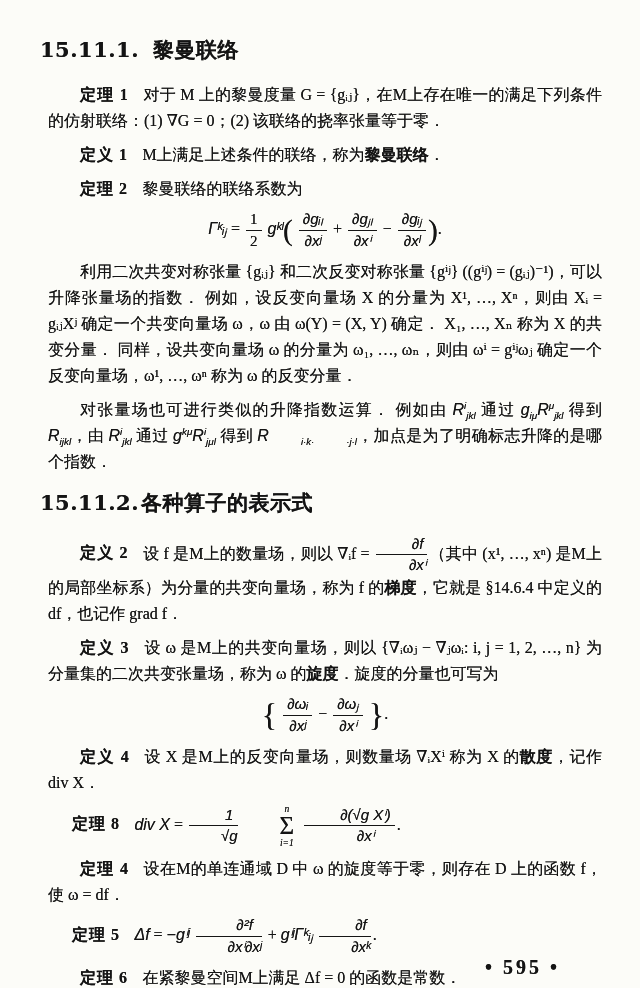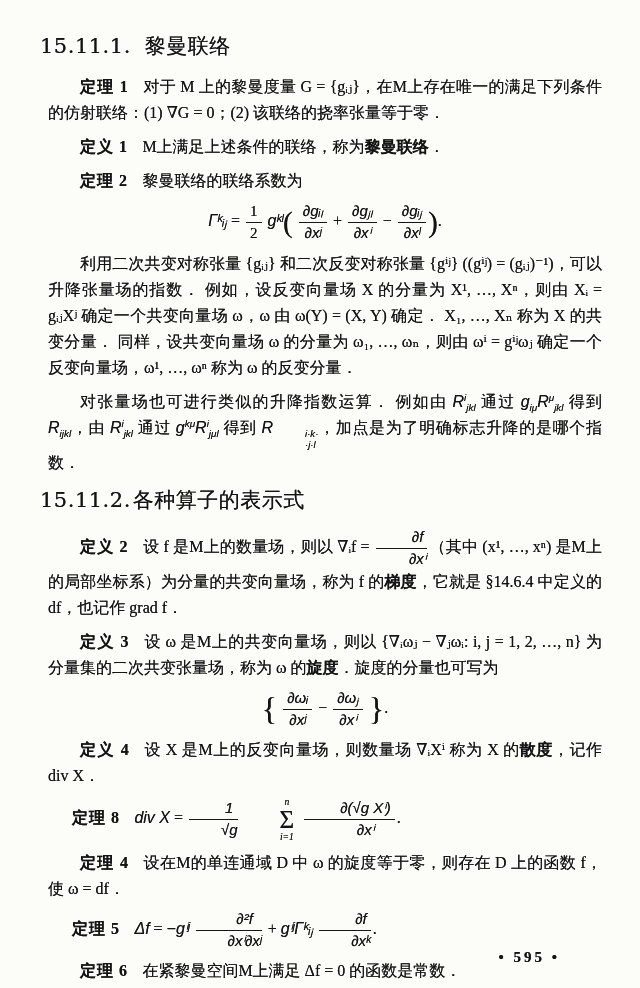--- a/index.html
+++ b/index.html
@@ -12,23 +12,23 @@
     font-family:"Liberation Serif","DejaVu Serif",serif;
     font-size:16px;
     line-height:26px;
     box-sizing:border-box;
     padding:30px 30px 0 40px;
     overflow:hidden;
     text-shadow:0 0 .5px rgba(10,10,10,.75);
   }
   h1,h2{
     font-size:21px;
-    font-weight:400;
+    font-weight:700;
     margin:0 0 12px 0;
-    line-height:32px;
+    line-height:40px;
     letter-spacing:.5px;
   }
   h2{margin-top:0;}
   .hnum{margin-right:14px;font-family:"DejaVu Serif","Liberation Serif",serif;}
   .hnum2{margin-right:2px;font-family:"DejaVu Serif","Liberation Serif",serif;}
   .para{margin:8px;text-indent:2em;text-align:justify;}
   .lbl{font-weight:700;margin-right:.9em;letter-spacing:1px;}
   .term{font-weight:700;}
   .m{font-style:italic;font-family:Liberation Sans, sans-serif;}
   sup,sub{font-size:.62em;line-height:0;font-style:italic;}
@@ -51,27 +51,27 @@
   .frac .fd{display:block;padding-top:1px;}
   .bigparen{font-size:185%;vertical-align:middle;font-weight:400;line-height:0;}
   .bigbrace{font-size:200%;vertical-align:middle;font-weight:400;line-height:0;}
   .sum{
     display:inline-flex;flex-direction:column;align-items:center;
     vertical-align:middle;line-height:1;margin:0 4px;
   }
   .sum .st,.sum .sb{font-size:9.5px;font-style:italic;line-height:1.1;}
   .sum .ss{font-size:25px;line-height:.95;font-style:normal;}
   .supsub{
-    display:inline-flex;flex-direction:column;align-items:flex-start;
+    display:inline-flex;flex-direction:row;align-items:flex-start;
     font-size:.6em;line-height:1.15;vertical-align:-.5em;font-style:italic;
   }
   .flin{margin:4px 0;text-indent:2em;line-height:34px;}
   .pageno{
-    position:absolute;right:80px;bottom:18px;
-    font-weight:700;letter-spacing:3px;font-size:15px;
+    position:absolute;right:80px;bottom:8px;
+    font-weight:700;letter-spacing:3px;font-size:20px;
   }
 </style>
 </head>
 <body>
 
 <div class="page">
 
   <h1>
     <span class="hnum">15.11.1.</span><span>黎曼联络</span>
   </h1>

